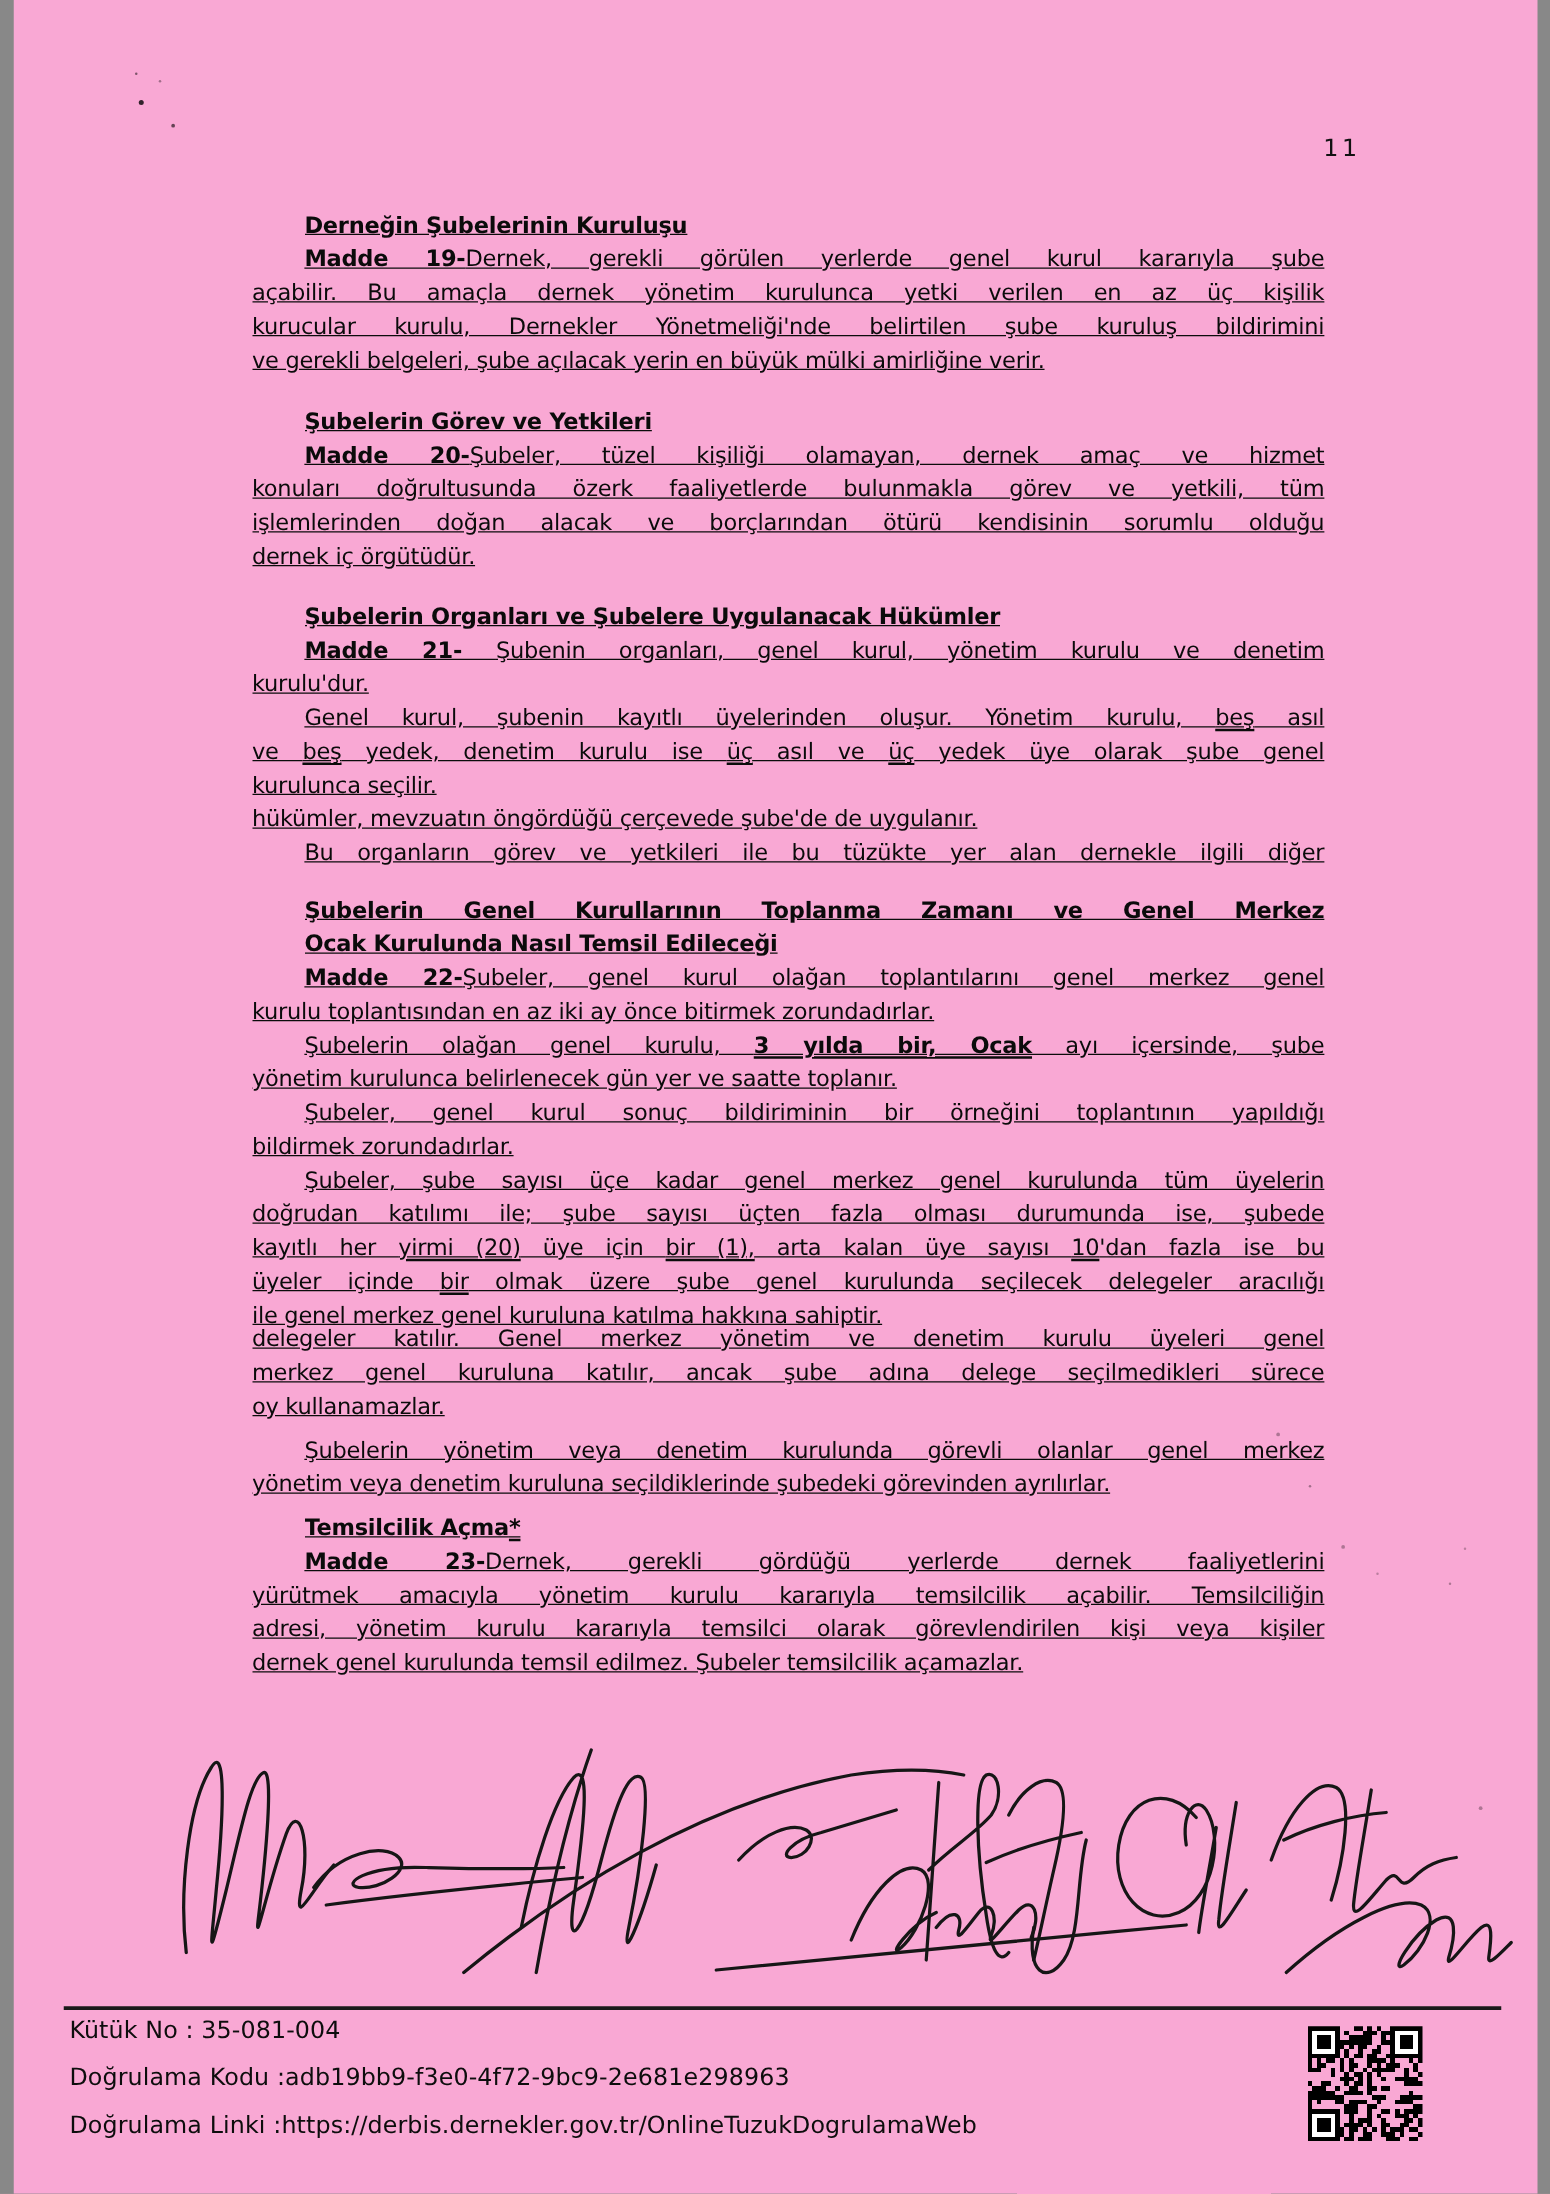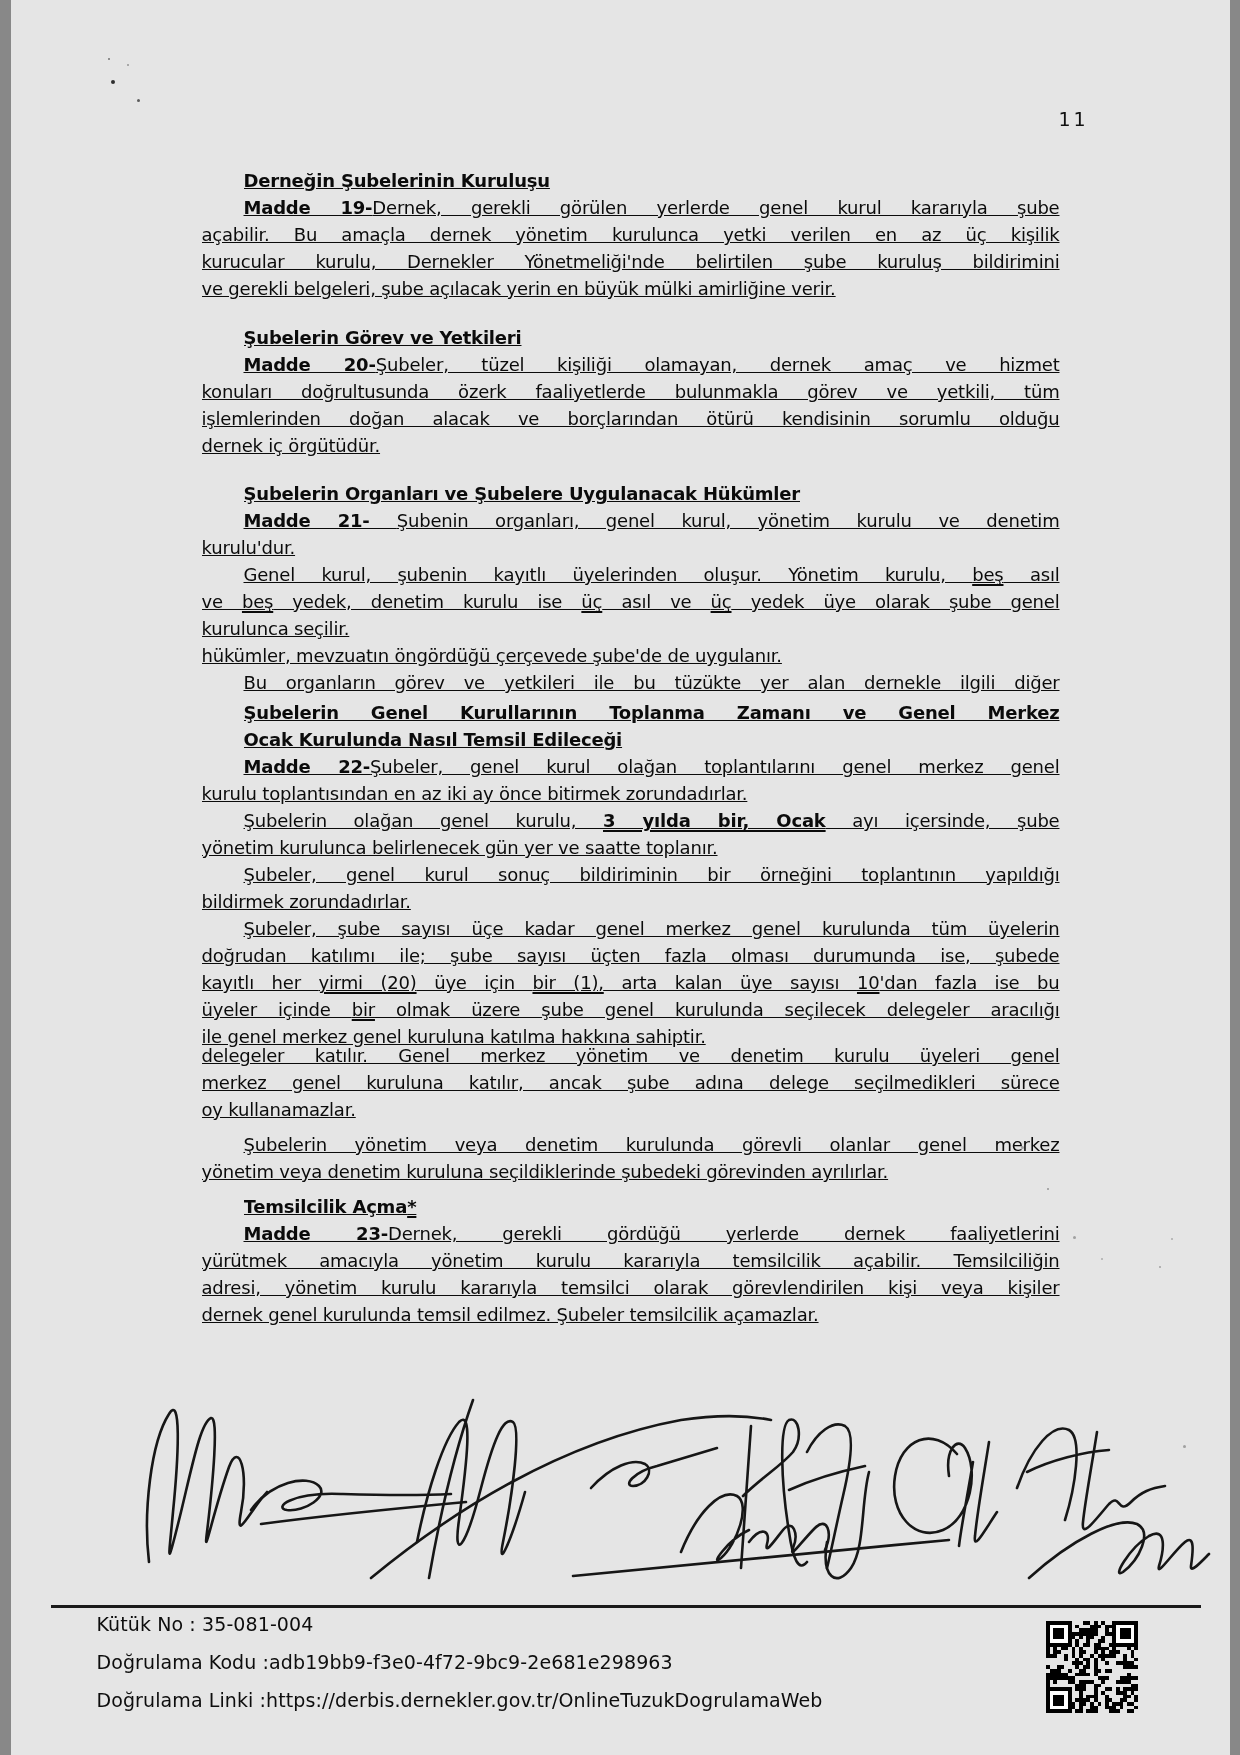--- a/index.html
+++ b/index.html
@@ -1,18 +1,18 @@
 <!DOCTYPE html>
 <html><head>
 <meta charset="utf-8">
 <style>
   html,body{margin:0;padding:0;background:#888;}
   .page{
     position:relative;width:1219px;height:1755px;margin:0 auto;
-    background:#e5e5e5;color:#000;
+    background:#f9a8d4;color:#000;
     font-family:"DejaVu Sans","Liberation Sans",sans-serif;
     overflow:hidden;
   }
   .page-number{
     position:absolute;left:1048px;top:108px;
     font-size:19px;letter-spacing:3px;color:#111;
   }
   .doc-body{
     position:absolute;left:191px;top:167px;width:858px;
     font-size:18px;color:#0b0b0b;letter-spacing:-0.2px;
@@ -22,21 +22,21 @@
   .ln.just{text-align:justify;text-align-last:justify;}
   .para .ln.first{text-indent:42px;}
   .heading{font-weight:bold;}
   .heading .ln{margin-left:42px;}
   .heading .ln.first{text-indent:0;}
   .b{font-weight:bold;}
   .u{text-decoration:underline;text-underline-offset:3px;text-decoration-thickness:2px;}
   .signatures{position:absolute;left:110px;top:1392px;width:1100px;height:200px;pointer-events:none;}
   .signatures path{fill:none;stroke:#161616;stroke-linecap:round;stroke-linejoin:round;}
   .footer-rule{position:absolute;left:40px;top:1605px;width:1150px;height:3px;background:#1a1a1a;}
-  .footer-line{position:absolute;left:45px;font-size:19px;color:#0d0d0d;letter-spacing:0.1px;margin-left:41px;}
+  .footer-line{position:absolute;left:45px;font-size:19px;color:#0d0d0d;letter-spacing:0.1px;}
   .fl1{top:1613px;} .fl2{top:1651px;} .fl3{top:1689px;}
   .qr{position:absolute;left:1035px;top:1621px;width:92px;height:92px;}
   .speck{position:absolute;background:#000;border-radius:50%;}
 </style>
 </head>
 <body>
 
 <div class="page">
 
   <div class="page-number">11</div>
@@ -69,21 +69,21 @@
       </div>
       <div class="block para">
         <div class="ln just first"><span>Genel kurul, şubenin kayıtlı üyelerinden oluşur. Yönetim kurulu, </span><span class="u">beş</span><span> asıl</span></div>
         <div class="ln just"><span>ve </span><span class="u">beş</span><span> yedek, denetim kurulu ise </span><span class="u">üç</span><span> asıl ve </span><span class="u">üç</span><span> yedek üye olarak şube genel</span></div>
         <div class="ln"><span>kurulunca seçilir.</span></div>
       </div>
       <div class="block para">
         <div class="ln"><span>hükümler, mevzuatın öngördüğü çerçevede şube'de de uygulanır.</span></div>
         <div class="ln just first"><span>Bu organların görev ve yetkileri ile bu tüzükte yer alan dernekle ilgili diğer</span></div>
       </div>
-      <div class="block heading" style="margin-top: 3px;">
+      <div class="block heading" style="margin-top: 19px;">
         <div class="ln just first"><span>Şubelerin Genel Kurullarının Toplanma Zamanı ve Genel Merkez</span></div>
         <div class="ln"><span>Ocak Kurulunda Nasıl Temsil Edileceği</span></div>
       </div>
       <div class="block para">
         <div class="ln just first"><span class="b">Madde 22-</span><span>Şubeler, genel kurul olağan toplantılarını genel merkez genel</span></div>
         <div class="ln"><span>kurulu toplantısından en az iki ay önce bitirmek zorundadırlar.</span></div>
       </div>
       <div class="block para">
         <div class="ln just first"><span>Şubelerin olağan genel kurulu, </span><span class="b u">3 yılda bir, Ocak</span><span> ayı içersinde, şube</span></div>
         <div class="ln"><span>yönetim kurulunca belirlenecek gün yer ve saatte toplanır.</span></div>

